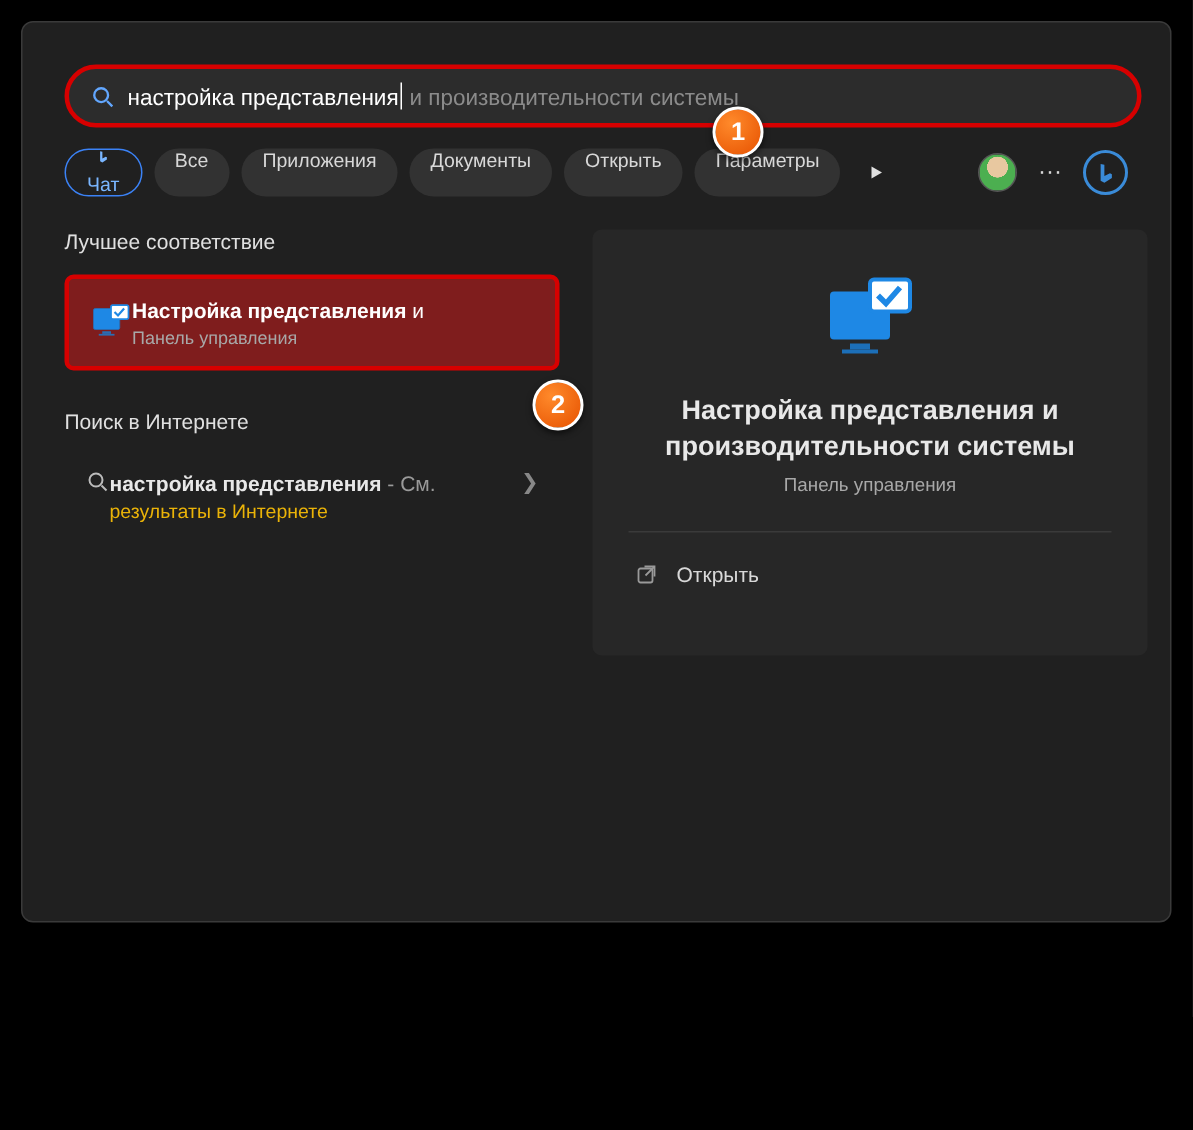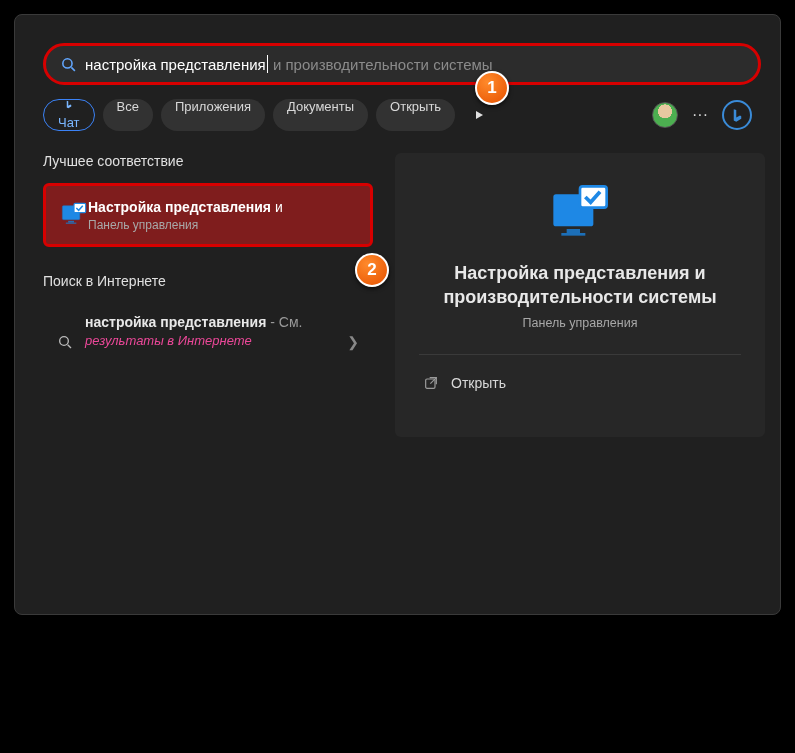--- a/index.html
+++ b/index.html
@@ -72,27 +72,27 @@
       border:3px solid #d70000;
       border-radius:6px;
       padding:12px 14px;
       display:flex; align-items:center; gap:0;
       position:relative;
     }
     .best-match .mini-icon { width:28px; height:28px; flex:none; }
     .bm-text .bm-title { font-size:14px; color:#fff; line-height:1.3; }
     .bm-text .bm-sub { font-size:12px; color:#a8a8a8; margin-top:2px; }
     .web-item {
-      display:flex; align-items:flex-end; gap:12px;
+      display:flex; align-items:flex-start; 
       padding:10px 14px; margin-top:6px;
       cursor:pointer;
     }
     .web-item .wi-text { flex:1; font-size:14px; line-height:1.3; }
     .wi-suffix { color:#9a9a9a; }
-    .wi-sub { color:#ec4899; font-size:13px;font-style:italic; }
+    .wi-sub { color:#eab308; font-size:13px; }
     .chevron { color:#888; font-size:14px; }
     
     .preview {
       position:absolute;
       left:380px; top:138px;
       width:370px;
       background:#272727;
       border-radius:6px;
       padding:28px 24px 40px;
     }
@@ -144,20 +144,23 @@
         <span>Все</span>
       </div>
     <div class="pill">
         <span>Приложения</span>
       </div>
     <div class="pill">
         <span>Документы</span>
       </div>
     <div class="pill">
         <span>Открыть</span>
+      </div>
+    <div class="pill">
+        <span>Параметры</span>
       </div>
     <div class="pill play">
       <svg width="12" height="12" viewBox="0 0 24 24">
           <path fill="#e0e0e0" d="M6 4l14 8-14 8z"></path>
         </svg>
     </div>
     <div style="flex:1"></div>
     <div class="avatar"></div>
     <div class="more-dots">···</div>
     <div class="bing-circle">

